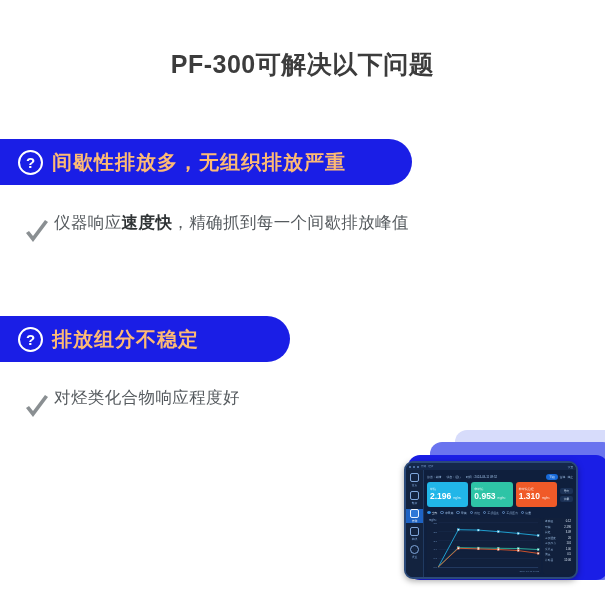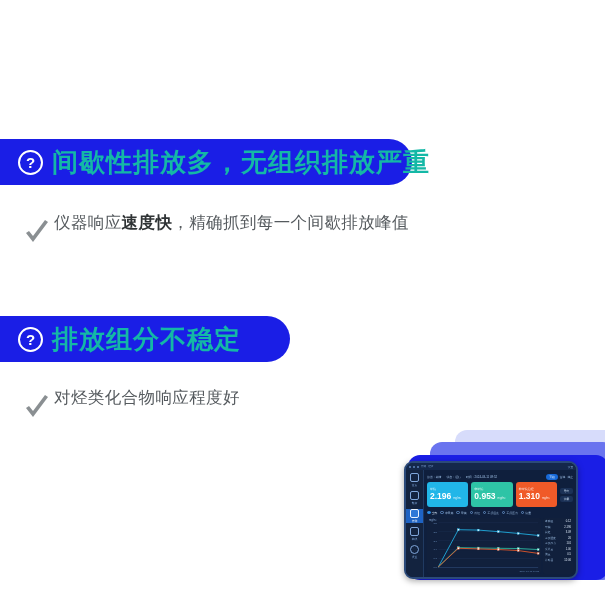--- a/index.html
+++ b/index.html
@@ -35,21 +35,21 @@
   .pill-2{top:316px;width:290px;}
   .q-icon{
     width:25px;height:25px;flex:0 0 25px;
     border:2px solid #ffffff;border-radius:50%;
     display:flex;align-items:center;justify-content:center;
     color:#ffffff;font-size:15px;font-weight:bold;line-height:1;
     box-sizing:border-box;
     margin-right:9px;
   }
   .pill-text{
-    color:#14b8a6;font-size:26px;font-weight:bold;
+    color:#fdba74;font-size:20px;font-weight:bold;
     letter-spacing:1px;white-space:nowrap;
   }
 
   
   .bullet{
     position:absolute;left:24px;
     display:flex;align-items:flex-start;
   }
   .bullet-1{top:210px;}
   .bullet-2{top:385px;}
@@ -196,20 +196,21 @@
     position:absolute;left:313px;top:490px;
     color:#1a1ee6;font-size:19px;font-weight:bold;
     line-height:26px;letter-spacing:1px;
   }
 </style>
 </head>
 <body>
 
 <div id="page">
 
+  <div class="page-title">PF-300可解决以下问题</div>
 
   <div class="pill pill-1">
     <div class="q-icon">?</div>
     <div class="pill-text">间歇性排放多，无组织排放严重</div>
   </div>
 
   <div class="bullet bullet-1">
     <svg class="check-icon" viewBox="0 0 26 34">
       <path d="M2 17 L9 26 L24 6 L21 4 L9 20 L5 15 Z" fill="#8a8f92"></path>
     </svg>

